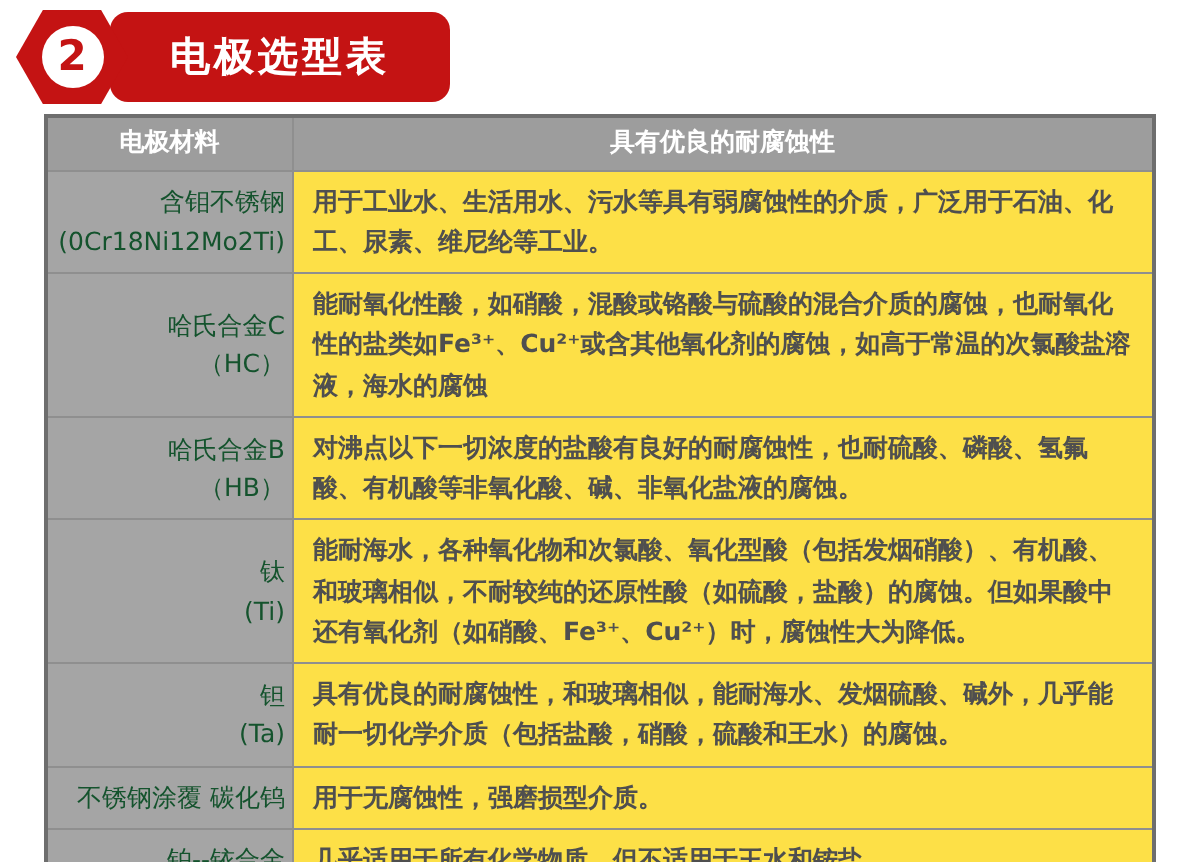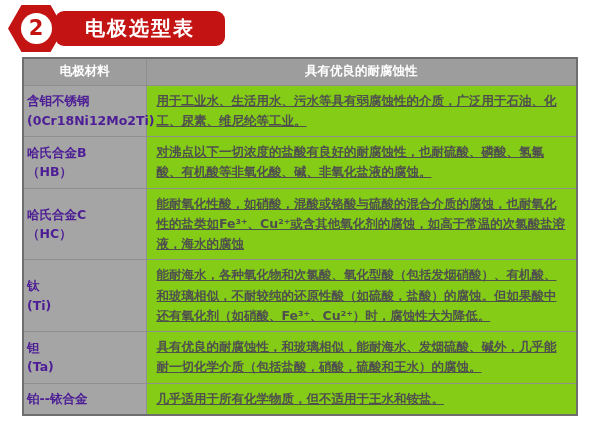--- a/index.html
+++ b/index.html
@@ -42,21 +42,21 @@
     color:var(--accent);
     font-size:21px;
     font-weight:bold;
     line-height:1;
   }
   .title-banner{
     margin-left:-9px;
     background:var(--accent);
     color:#ffffff;
     border-radius:9px;
-    height:35px;
+    height:45px;
     min-width:170px;
     padding:0 26px;
     display:flex;align-items:center;justify-content:center;
     font-size:20px;
     font-weight:bold;
     letter-spacing:2px;
     z-index:1;
   }
   
   table.selection-table{
@@ -77,36 +77,35 @@
     color:#ffffff;
     font-size:12.5px;
     font-weight:bold;
     text-align:center;
     height:27px;
     padding:3px 4px;
     margin-top:23px;
   }
   .selection-table td.material-cell{
     background:var(--cell-gray);
-    color:#4c1d95;
+    color:#14532d;
     font-size:12.5px;
-    font-weight:bold;
-    text-align:left;
+    font-weight:normal;
+    text-align:right;
     padding:4px 3px;
     line-height:1.55;
   }
   .selection-table td.desc-cell{
-    background:#84cc16;
+    background:#fde047;
     color:var(--body-text);
     font-size:12.5px;
     font-weight:bold;
     padding:5px 10px;
     line-height:1.62;
     text-align:left;
-    text-decoration:underline;
   }
 </style>
 </head>
 <body>
 
 <div class="top-strip">
   <div class="hex-badge">
     <div class="circle">
       <span class="num">2</span>
     </div>
@@ -129,50 +128,57 @@
   <tr>
     <td class="material-cell">
       <div>含钼不锈钢</div>
       <div>(0Cr18Ni12Mo2Ti)</div>
     </td>
     <td class="desc-cell">用于工业水、生活用水、污水等具有弱腐蚀性的介质，广泛用于石油、化工、尿素、维尼纶等工业。</td>
   </tr>
 
   <tr>
     <td class="material-cell">
+      <div>哈氏合金C</div>
+      <div>（HC）</div>
+    </td>
+    <td class="desc-cell">能耐氧化性酸，如硝酸，混酸或铬酸与硫酸的混合介质的腐蚀，也耐氧化性的盐类如Fe³⁺、Cu²⁺或含其他氧化剂的腐蚀，如高于常温的次氯酸盐溶液，海水的腐蚀</td>
+  </tr>
+
+  <tr>
+    <td class="material-cell">
       <div>哈氏合金B</div>
       <div>（HB）</div>
     </td>
     <td class="desc-cell">对沸点以下一切浓度的盐酸有良好的耐腐蚀性，也耐硫酸、磷酸、氢氟酸、有机酸等非氧化酸、碱、非氧化盐液的腐蚀。</td>
-  </tr>
-
-  <tr>
-    <td class="material-cell">
-      <div>哈氏合金C</div>
-      <div>（HC）</div>
-    </td>
-    <td class="desc-cell">能耐氧化性酸，如硝酸，混酸或铬酸与硫酸的混合介质的腐蚀，也耐氧化性的盐类如Fe³⁺、Cu²⁺或含其他氧化剂的腐蚀，如高于常温的次氯酸盐溶液，海水的腐蚀</td>
   </tr>
 
   <tr>
     <td class="material-cell">
       <div>钛</div>
       <div>(Ti)</div>
     </td>
     <td class="desc-cell">能耐海水，各种氧化物和次氯酸、氧化型酸（包括发烟硝酸）、有机酸、和玻璃相似，不耐较纯的还原性酸（如硫酸，盐酸）的腐蚀。但如果酸中还有氧化剂（如硝酸、Fe³⁺、Cu²⁺）时，腐蚀性大为降低。</td>
   </tr>
 
   <tr>
     <td class="material-cell">
       <div>钽</div>
       <div>(Ta)</div>
     </td>
     <td class="desc-cell">具有优良的耐腐蚀性，和玻璃相似，能耐海水、发烟硫酸、碱外，几乎能耐一切化学介质（包括盐酸，硝酸，硫酸和王水）的腐蚀。</td>
   </tr>
 
+  <tr>
+    <td class="material-cell">
+      <div>不锈钢涂覆 碳化钨</div>
+      <div></div>
+    </td>
+    <td class="desc-cell">用于无腐蚀性，强磨损型介质。</td>
+  </tr>
 
   <tr>
     <td class="material-cell">
       <div>铂--铱合金</div>
       <div></div>
     </td>
     <td class="desc-cell">几乎适用于所有化学物质，但不适用于王水和铵盐。</td>
   </tr>
 </tbody>
 </table>

